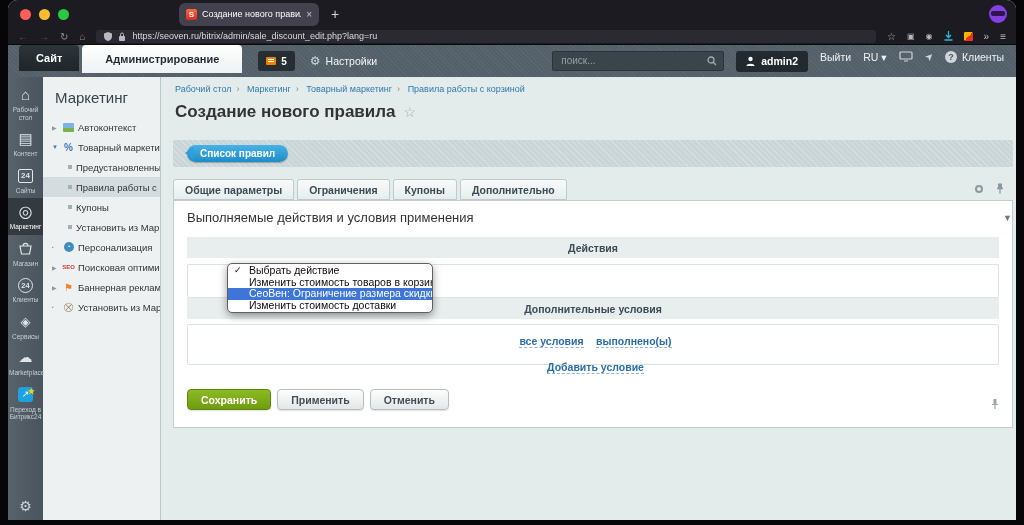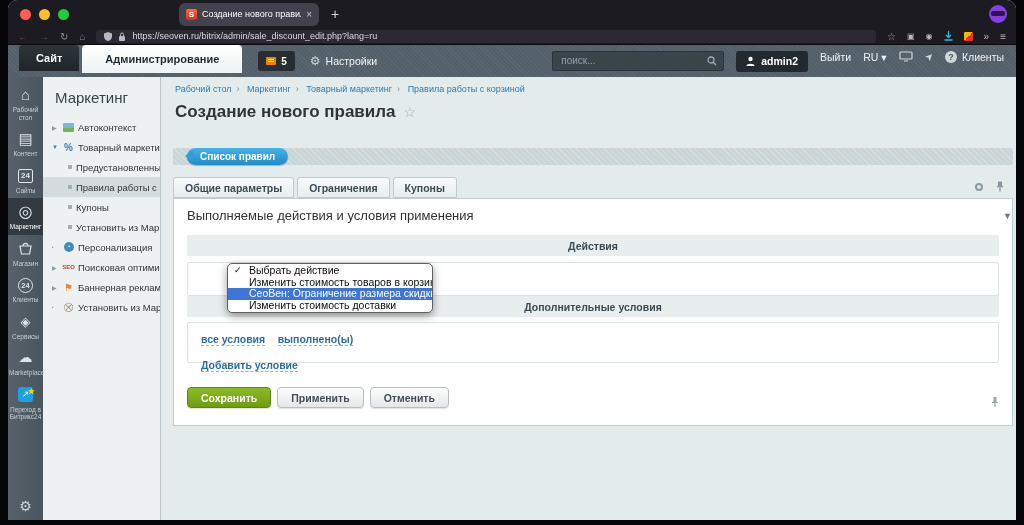--- a/index.html
+++ b/index.html
@@ -95,21 +95,21 @@
   .ic-flag { color:#f0822d; font-size:10px; }
   .ic-cart { color:#8d7b52; font-size:9px; }
 
   
   .main { flex:1; position:relative; background:#e4ebeb; }
   .breadcrumb { padding:7px 0 0 14px; font-size:9px; color:#2b7cb0; }
   .breadcrumb .sep { color:#7b8a92; margin:0 5px; }
   .page-title { padding:8px 0 0 14px; font-size:17px; font-weight:bold; color:#333; display:flex; align-items:center; gap:8px; }
   .page-title .star { color:#9fb0b8; font-size:14px; font-weight:normal; }
 
-  .toolbar { margin:26px 3px 0 12px; height:17px; border-radius:2px; background:#c9d5d7; display:flex; align-items:center;
+  .toolbar { margin:18px 3px 0 12px; height:27px; border-radius:2px; background:#c9d5d7; display:flex; align-items:center;
              background-image:repeating-linear-gradient(45deg, rgba(255,255,255,.22) 0 1px, transparent 1px 4px); }
   .btn-list { margin-left:14px; background:linear-gradient(#47b2e8,#1e8cc8); color:#fff; font-weight:bold; font-size:10px;
               height:17px; padding:0 13px; border-radius:9px; display:flex; align-items:center; position:relative;
               box-shadow:0 1px 1px rgba(0,0,0,.25); }
   .btn-list::before { content:""; position:absolute; left:-8px; top:2px; border:6.5px solid transparent; border-right:8px solid #2f9ed9; }
 
   .tabsrow { display:flex; align-items:flex-end; margin:8px 3px 0 12px; height:25px; position:relative; z-index:3; }
   .tab { height:21px; padding:0 11px; background:linear-gradient(#f7fafa,#e7edee); border:1px solid #bfcacd;
          border-radius:3px 3px 0 0; font-size:10.5px; font-weight:bold; color:#3c4a54; display:flex; align-items:center;
          margin-right:3px; }
@@ -118,21 +118,21 @@
   .gear-small { width:8px; height:8px; border:2px solid #8a99a0; border-radius:50%; }
 
   .card { margin:0 3px 0 12px; background:#fff; border:1px solid #c2cdd0; height:228px; position:relative; }
   .card-head { display:flex; align-items:center; padding:9px 0 7px 13px; font-size:13px; color:#333; }
   .card-head .collapse { margin-left:auto; color:#6b7a83; font-size:9px; }
   .band { margin:5px 13px 0; height:21px; background:#e8eeee; display:flex; align-items:center; justify-content:center;
           font-size:10.5px; font-weight:bold; color:#3c4a54; }
   .band.b2 { margin-top:0; }
   .fieldbox { margin:6px 13px 0; border:1px solid #dbe2e2; border-radius:2px; height:34px; padding:7px 0 0 40px;
               font-size:10.5px; font-weight:bold; color:#333; }
-  .condbox { margin:5px 13px 0; border:1px solid #dbe2e2; border-radius:2px; height:41px; padding:6px 0 0 13px; }
+  .condbox { margin:5px 13px 0; border:1px solid #dbe2e2; border-radius:2px; height:41px; padding:6px 0 0 13px;text-align:center; }
   .dlink { color:#2b6da8; font-size:10.5px; font-weight:bold; border-bottom:1px dashed #8fb3cf; display:inline-block;
            line-height:12px; margin-right:8px; }
   .row2 { margin-top:8px; }
 
   .footer { margin:24px 13px 0; display:flex; gap:6px; align-items:flex-end; }
   .btn { height:21px; padding:0 13px; border-radius:4px; font-size:10.5px; font-weight:bold; display:flex; align-items:center;
          border:1px solid #b7bec1; background:linear-gradient(#fdfdfd,#e3e7e8); color:#414e57; box-shadow:0 1px 1px rgba(0,0,0,.12); }
   .btn.green { background:linear-gradient(#8cba25,#6f9d10); border-color:#5d860d; color:#fff; }
   .footer .pinr { margin-left:auto; }
 
@@ -373,20 +373,21 @@
       </div>
 
       <div class="toolbar">
         <div class="btn-list">Список правил</div>
       </div>
 
       <div class="tabsrow">
         <div class="tab">Общие параметры</div>
         <div class="tab">Ограничения</div>
         <div class="tab">Купоны</div>
+        <div class="tab">Дополнительно</div>
         <div class="tab-extra">
           <span class="gear-small"></span>
           <span>
             <svg width="8" height="11" viewBox="0 0 8 11">
                 <rect x="2" y="0.5" width="4" height="4.5" fill="#8a99a0"></rect>
                 <path d="M1 5.5 H7 M4 5.5 V10.5" stroke="#8a99a0" stroke-width="1.3"></path>
               </svg>
           </span>
         </div>
       </div>

